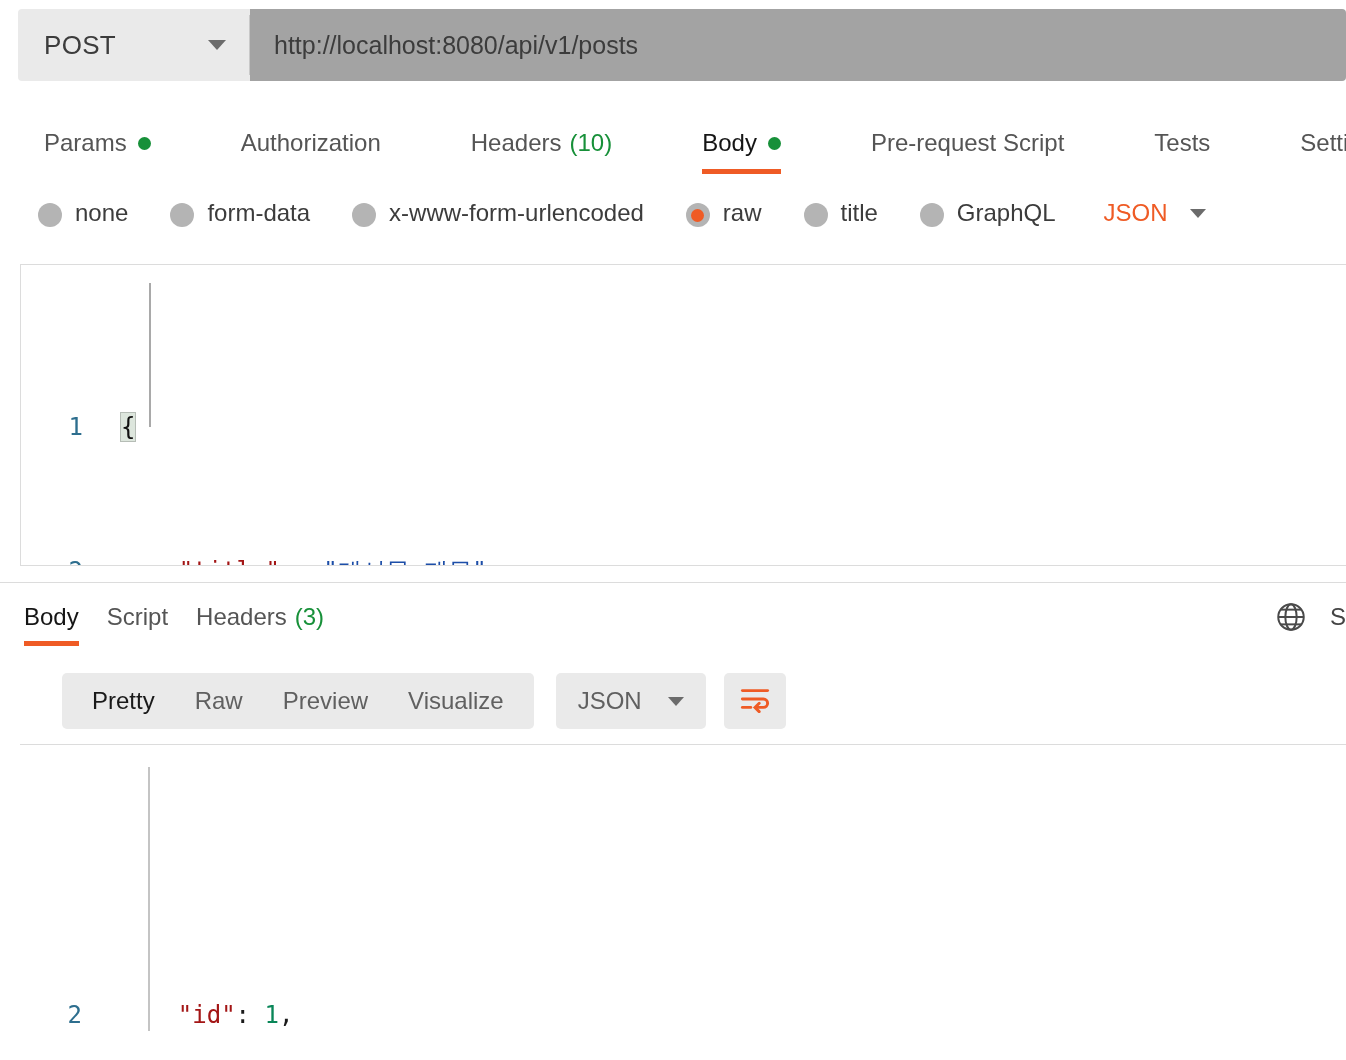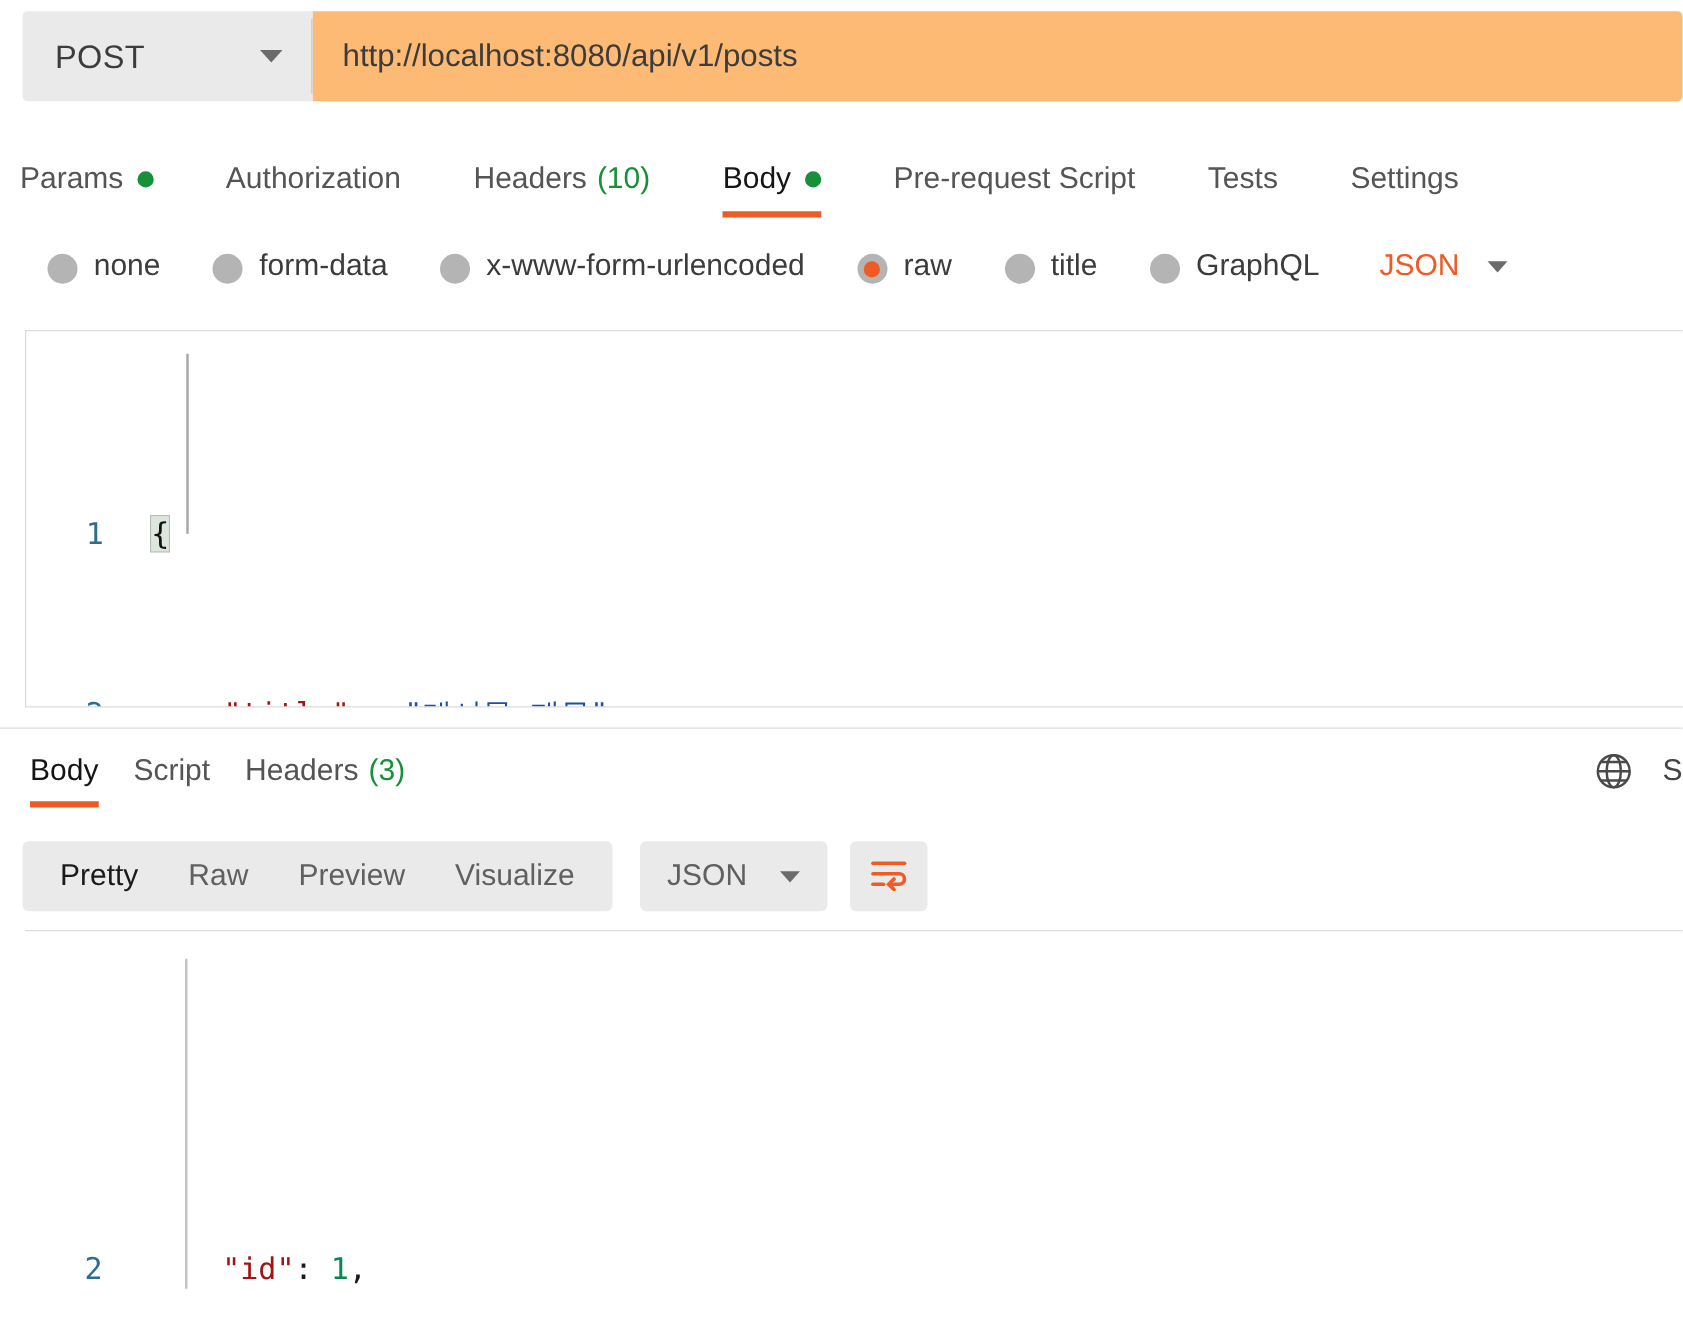--- a/index.html
+++ b/index.html
@@ -50,40 +50,41 @@
     border-right: 9px solid transparent;
     border-top: 10px solid #6b6b6b;
   }
   .caret.sm {
     border-left-width: 8px;
     border-right-width: 8px;
     border-top-width: 9px;
   }
   .url-field {
     flex: 1;
-    background: #fdba74;
+    background: #a3a3a3;
     border-radius: 0 4px 4px 0;
     display: flex;
     align-items: center;
     padding-left: 24px;
     font-size: 25px;
     color: #3c3c3c;
     overflow: hidden;
     white-space: nowrap;
     cursor: text;
   }
 
   
   .req-tabs {
     position: absolute;
     left: 0; top: 112px;
     width: 1346px; height: 62px;
     display: flex;
     align-items: center;
-    padding-left: 16px;
+    padding-left: 44px;
+    gap: 32px;
   }
   .req-tab {
     font-size: 24px;
     color: #555555;
     margin-right: 58px;
     position: relative;
     height: 62px;
     display: flex;
     align-items: center;
     cursor: pointer;
@@ -264,20 +265,21 @@
     align-items: center;
     padding-left: 18px;
   }
   .seg-group {
     background: #eaeaea;
     border-radius: 5px;
     height: 56px;
     display: flex;
     align-items: center;
     padding: 0 10px;
+    margin-left: 44px;
   }
   .seg {
     font-size: 24px;
     color: #606060;
     padding: 0 20px;
     cursor: pointer;
     white-space: nowrap;
   }
   .seg.active { color: #1a1a1a; }
   .fmt-sel {

